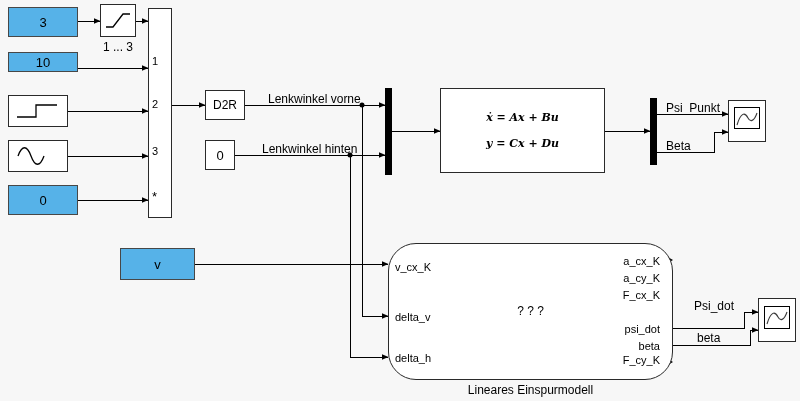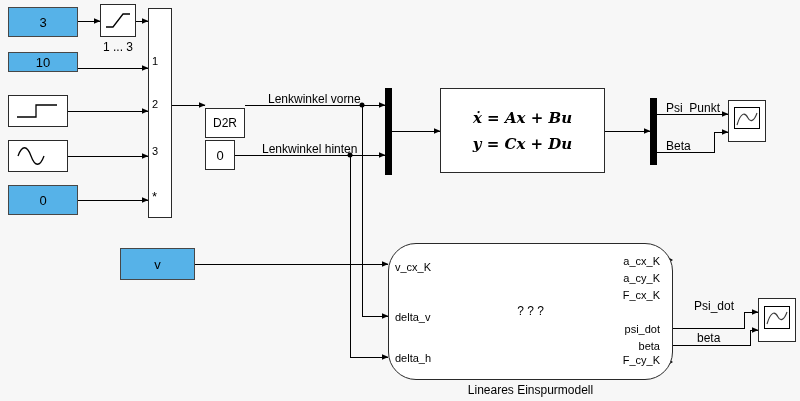--- a/index.html
+++ b/index.html
@@ -7,21 +7,21 @@
   .canvas{position:relative;width:800px;height:401px;background:#f7f7f7;overflow:hidden;}
   .wires{position:absolute;left:0;top:0;width:800px;height:401px;z-index:1;}
   .block{position:absolute;box-sizing:border-box;background:#ffffff;border:1px solid #2a2a2a;
          display:flex;align-items:center;justify-content:center;font-size:13px;color:#000;z-index:2;}
   .const{background:var(--constant-fill,#56b2e8);border-color:#474747;}
   .bar{position:absolute;background:#000;z-index:2;}
   .label{position:absolute;font-size:12px;color:#000;white-space:nowrap;z-index:3;}
   .caption{position:absolute;font-size:12px;color:#000;text-align:center;z-index:3;}
   .portlabel{position:absolute;font-size:11px;line-height:12px;color:#000;}
   .ss-math{font-family:"DejaVu Serif",serif;font-style:italic;font-weight:600;
-           font-size:15px;line-height:26px;text-align:center;width:100%;}
+           font-size:11px;line-height:26px;text-align:center;width:100%;}
   .sub-port{position:absolute;font-size:11px;line-height:14px;color:#000;white-space:nowrap;}
   .sub-port.out{right:12px;text-align:right;}
   .qqq{position:absolute;left:0;top:60px;width:100%;text-align:center;font-size:12px;color:#000;}
   .icon-svg{display:block;}
 </style>
 </head>
 <body>
 
 <div class="canvas">
 
@@ -96,21 +96,21 @@
     <span>0</span>
   </div>
 
   <div class="block" style="left:148px;top:8px;width:24px;height:210px;">
     <span class="portlabel" style="left:3px;top:46px;">1</span>
     <span class="portlabel" style="left:3px;top:89px;">2</span>
     <span class="portlabel" style="left:3px;top:136px;">3</span>
     <span class="portlabel" style="left:3px;top:182px;font-size:13px;">*</span>
   </div>
 
-  <div class="block" style="left:205px;top:90px;width:40px;height:30px;font-size:12px;margin-top:18px;">
+  <div class="block" style="left:205px;top:90px;width:40px;height:30px;font-size:12px;">
     <span>D2R</span>
   </div>
   <div class="block" style="left:205px;top:140px;width:30px;height:30px;">
     <span>0</span>
   </div>
 
   <div class="label" style="left:268px;top:92px;">Lenkwinkel vorne</div>
   <div class="label" style="left:262px;top:142px;">Lenkwinkel hinten</div>
 
   <div class="bar" style="left:385px;top:88px;width:7px;height:87px;"></div>

